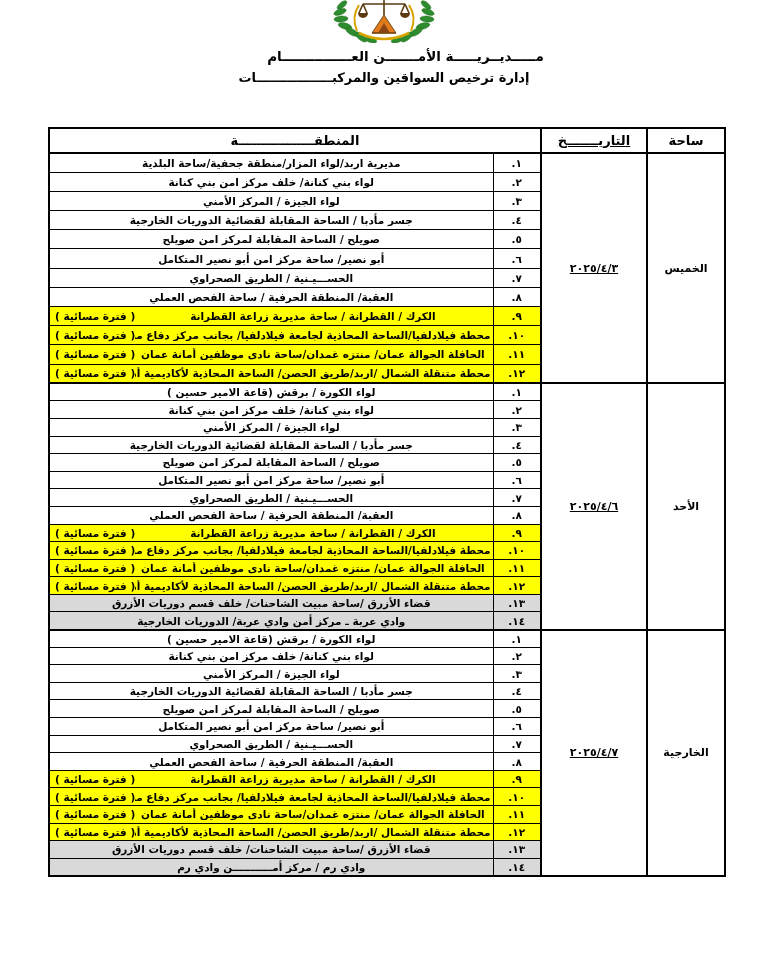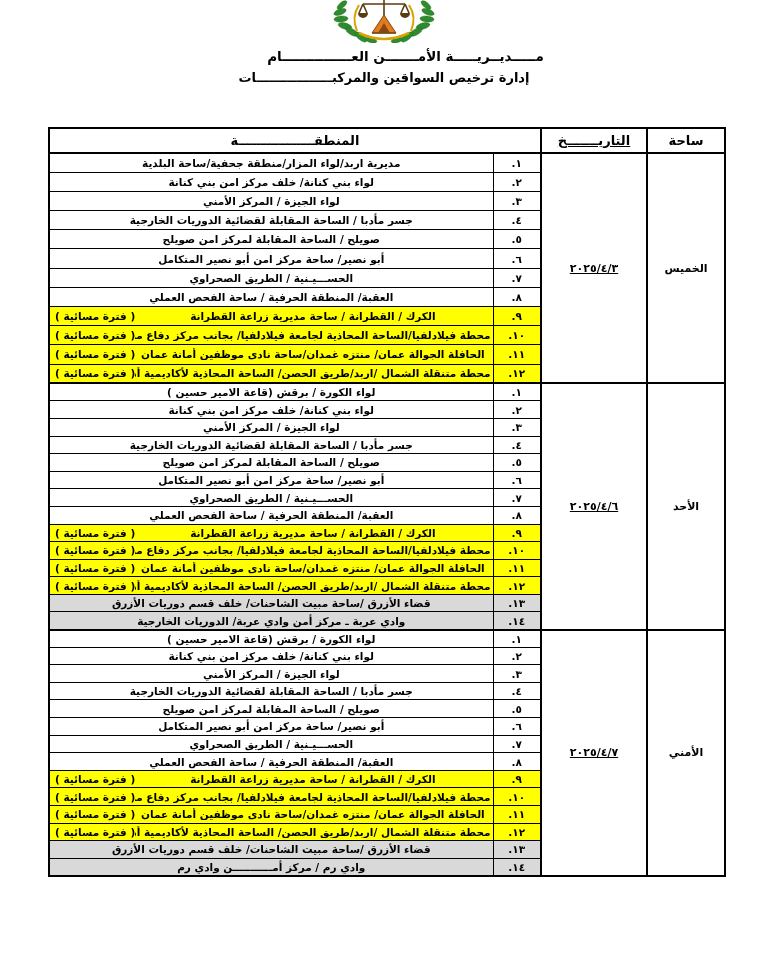--- a/index.html
+++ b/index.html
@@ -275,21 +275,21 @@
         </tr>
         <tr class="g1">
           <td class="num-cell hl-gray">١٣.</td>
           <td class="region-cell hl-gray">قضاء الأزرق /ساحة مبيت الشاحنات/ خلف قسم دوريات الأزرق</td>
         </tr>
         <tr class="g1 group-end">
           <td class="num-cell hl-gray">١٤.</td>
           <td class="region-cell hl-gray">وادي عربة ـ مركز أمن وادي عربة/ الدوريات الخارجية</td>
         </tr>
         <tr class="g2">
-          <td class="day-cell col-day" rowspan="14">الأمني</td>
+          <td class="day-cell col-day" rowspan="14">الخارجية</td>
           <td class="date-cell col-date" rowspan="14">٢٠٢٥/٤/٧</td>
           <td class="num-cell hl-white">١.</td>
           <td class="region-cell hl-white">لواء الكورة / برقش (قاعة الامير حسين )</td>
         </tr>
         <tr class="g2">
           <td class="num-cell hl-white">٢.</td>
           <td class="region-cell hl-white">لواء بني كنانة/ خلف مركز امن بني كنانة</td>
         </tr>
         <tr class="g2">
           <td class="num-cell hl-white">٣.</td>

